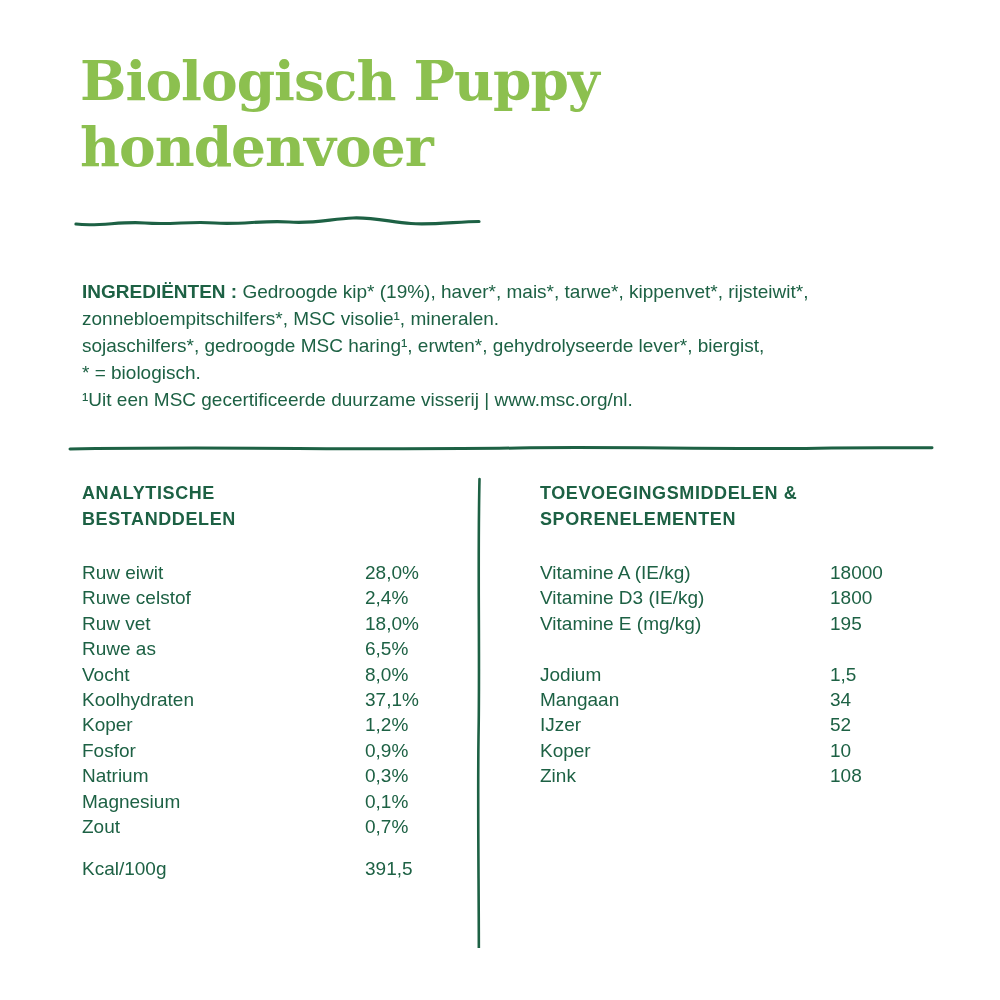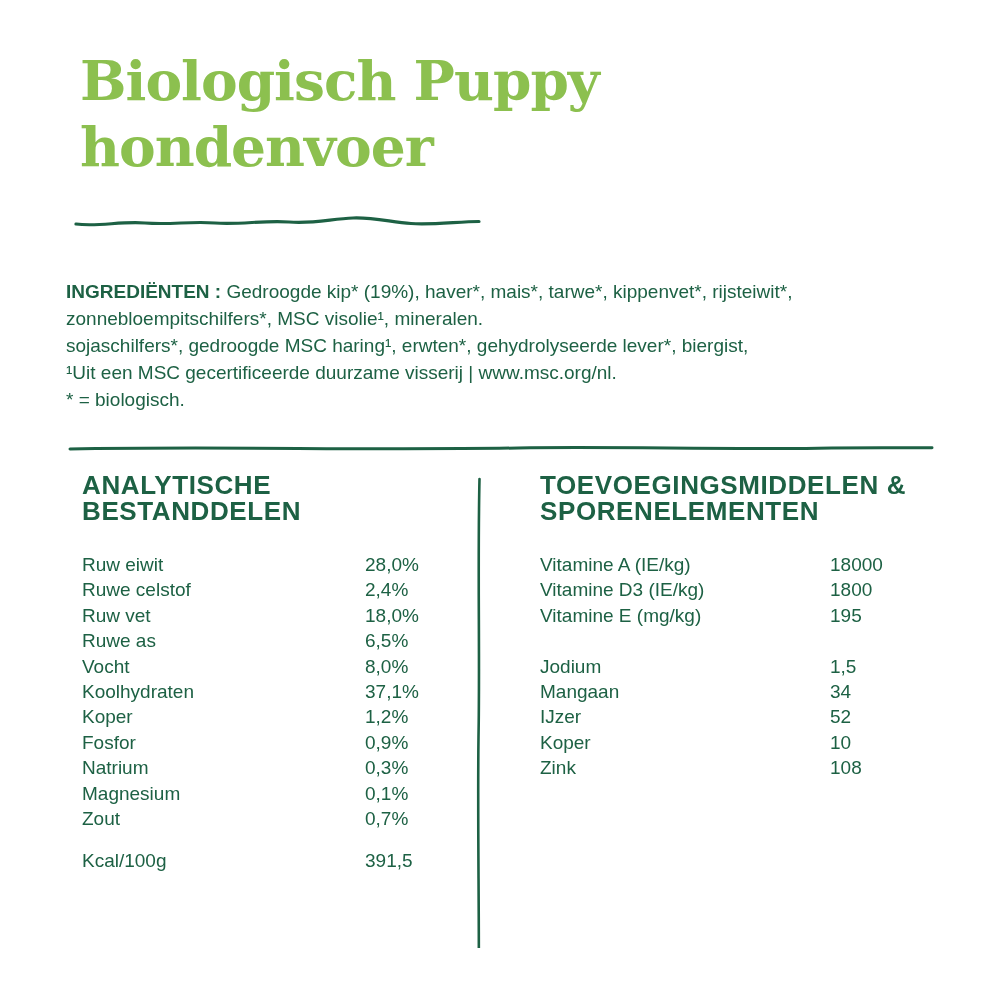--- a/index.html
+++ b/index.html
@@ -37,38 +37,38 @@
     left: 68px;
     top: 443px;
   }
   .v-divider {
     position: absolute;
     left: 473px;
     top: 477px;
   }
   .ingredients {
     position: absolute;
-    left: 66px;
+    left: 82px;
     top: 278px;
     width: 840px;
     font-size: 19px;
     line-height: 27px;
     color: #1d6144;
   }
   .bold { font-weight: 700; }
   .col {
     position: absolute;
     top: 472px;
     color: #1d6144;
   }
   .col-left  { left: 82px;  width: 396px; }
   .col-right { left: 540px; width: 396px; }
   .section-heading {
-    margin: 0 0 28px 0;
-    font-size: 26px;
+    margin: 8px 0 28px 0;
+    font-size: 18px;
     font-weight: 700;
     letter-spacing: 0.6px;
     line-height: 26px;
     color: #1d6144;
   }
   .row {
     display: flex;
     font-size: 19px;
     line-height: 25.4px;
     height: 25.4px;
@@ -87,22 +87,22 @@
   <h1 class="title"><span>Biologisch Puppy</span><br><span>hondenvoer</span></h1>
 
   <svg class="wave-divider" width="410" height="20" viewBox="0 0 410 20">
     <path d="M3,11 C25,14 48,8 72,10 C98,12 118,8 142,10 C166,12 192,7 216,9 C240,11 258,6 280,5 C300,4.2 318,9 338,10.5 C360,12 386,8.5 406,8.5" fill="none" stroke="#1d6144" stroke-width="3.2" stroke-linecap="round"></path>
   </svg>
 
   <div class="ingredients">
     <div><span class="bold">INGREDIËNTEN : </span><span>Gedroogde kip* (19%), haver*, mais*, tarwe*, kippenvet*, rijsteiwit*,</span></div>
     <div>zonnebloempitschilfers*, MSC visolie¹, mineralen.</div>
     <div>sojaschilfers*, gedroogde MSC haring¹, erwten*, gehydrolyseerde lever*, biergist,</div>
+    <div>* = biologisch.</div>
     <div>¹Uit een MSC gecertificeerde duurzame visserij | www.msc.org/nl.</div>
-    <div>* = biologisch.</div>
   </div>
 
   <svg class="full-divider" width="866" height="10" viewBox="0 0 866 10">
     <path d="M2,6 C150,3.2 300,7.5 450,5 C550,3.4 650,6.8 750,5.2 C800,4.4 842,5 864,4.8" fill="none" stroke="#1d6144" stroke-width="3" stroke-linecap="round"></path>
   </svg>
 
   <svg class="v-divider" width="12" height="502" viewBox="0 0 12 502">
     <path d="M6.5,2 C4.5,90 7,180 5.5,260 C4.5,340 6.2,430 5.8,500" fill="none" stroke="#1d6144" stroke-width="2.6" stroke-linecap="round"></path>
   </svg>
 

